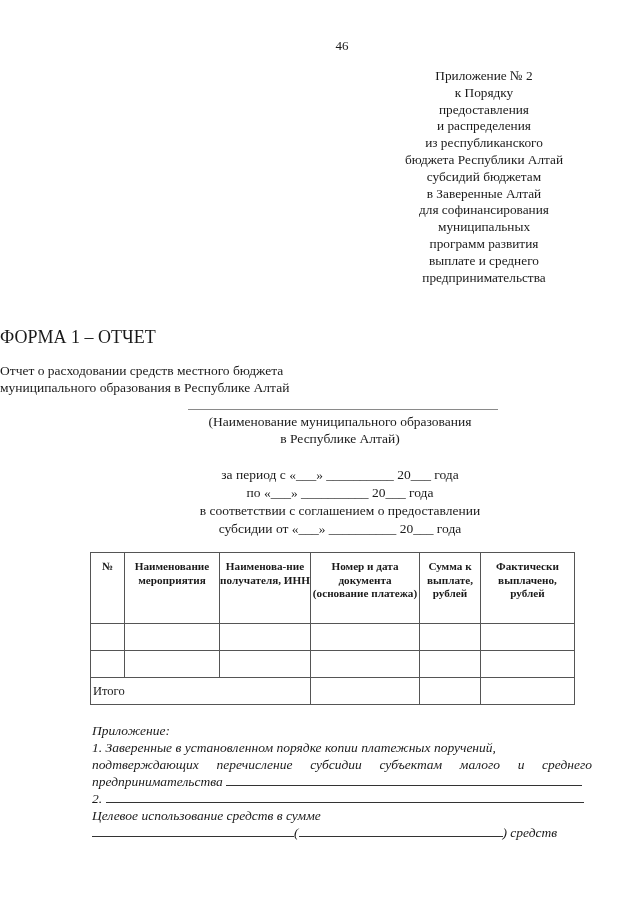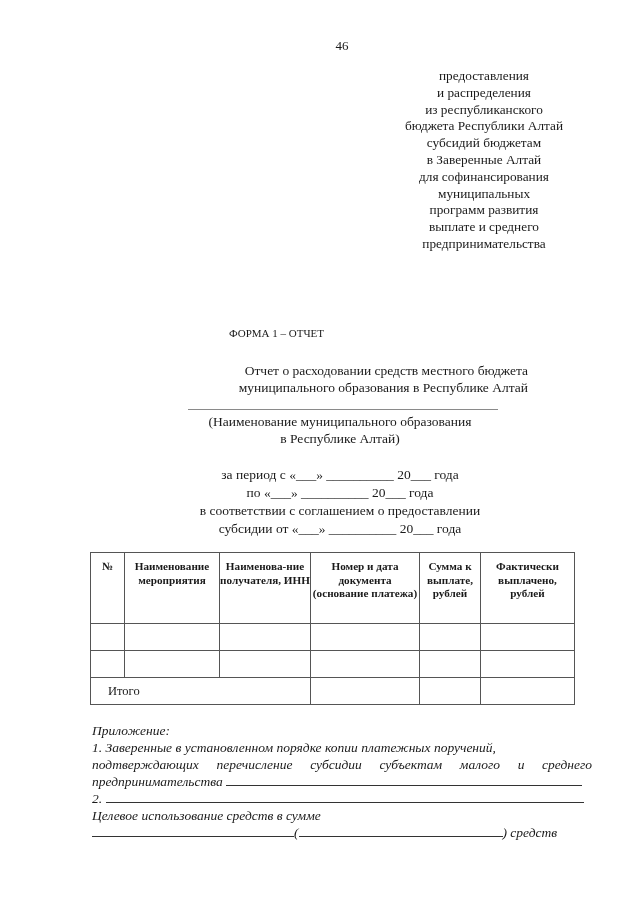--- a/index.html
+++ b/index.html
@@ -2,40 +2,42 @@
 <html><head>
   <meta charset="utf-8">
   <style>
     html, body { margin:0; padding:0; background:#ffffff; }
     body { width:640px; height:905px; position:relative; overflow:hidden;
            font-family:"Liberation Serif", "DejaVu Serif", serif; color:#1a1a1a; font-size:13.3px; }
     .abs { position:absolute; }
     .page-num { left:0; width:640px; top:38px; text-align:center; left:22px; font-size:13px; }
     .appendix { left:370px; width:228px; top:68px; text-align:center; line-height:16.8px; font-size:13.3px; }
     .appendix div { white-space:nowrap; }
-    .form-title { left:0; width:553px; top:327px; text-align:center; font-size:11px; }
-    .report-title { left:0; width:528px; top:362px; text-align:right; line-height:17px; font-size:13.5px; }
+    .form-title { left:0; width:553px; top:327px; text-align:left; font-size:18px; }
+    .report-title { left:0; width:528px; top:362px; text-align:left; line-height:17px; font-size:13.5px; }
     .name-line { left:188px; width:310px; top:409px; border-top:1px solid #8a8a8a; height:0; }
     .name-caption { left:0; width:680px; top:413px; text-align:center; line-height:17px; font-size:13.5px; }
     .period { left:0; width:680px; top:466px; text-align:center; line-height:18px; font-size:13.5px; }
     table.report { position:absolute; left:90px; top:552px; width:484px; border-collapse:collapse; table-layout:fixed; }
     table.report td, table.report th { border:1px solid #555; padding:0; vertical-align:top; }
     table.report th { font-weight:bold; font-size:11.2px; line-height:13.5px; text-align:center; padding-top:7px; height:63px; }
     table.report tr.body-row td { height:26px; }
-    table.report tr.total-row td { height:26px; vertical-align:middle; font-size:12.5px; padding-left:17px;margin-top:19px; }
+    table.report tr.total-row td { height:26px; vertical-align:middle; font-size:12.5px; padding-left:2px;margin-top:19px; }
     .attachments { left:92px; width:500px; top:722px; line-height:17px; font-size:13.5px;font-style:italic; }
     .justify { text-align:justify; text-align-last:justify; }
     .uline { display:inline-block; border-bottom:1px solid #333; height:12px; vertical-align:baseline; }
   </style>
 </head>
 <body>
 
 <div class="abs page-num">46</div>
 
 <div class="abs appendix">
+  <div>Приложение № 2</div>
+  <div>к Порядку</div>
   <div>предоставления</div>
   <div>и распределения</div>
   <div>из республиканского</div>
   <div>бюджета Республики Алтай</div>
   <div>субсидий бюджетам</div>
   <div>в Заверенные Алтай</div>
   <div>для софинансирования</div>
   <div>муниципальных</div>
   <div>программ развития</div>
   <div>выплате и среднего</div>

